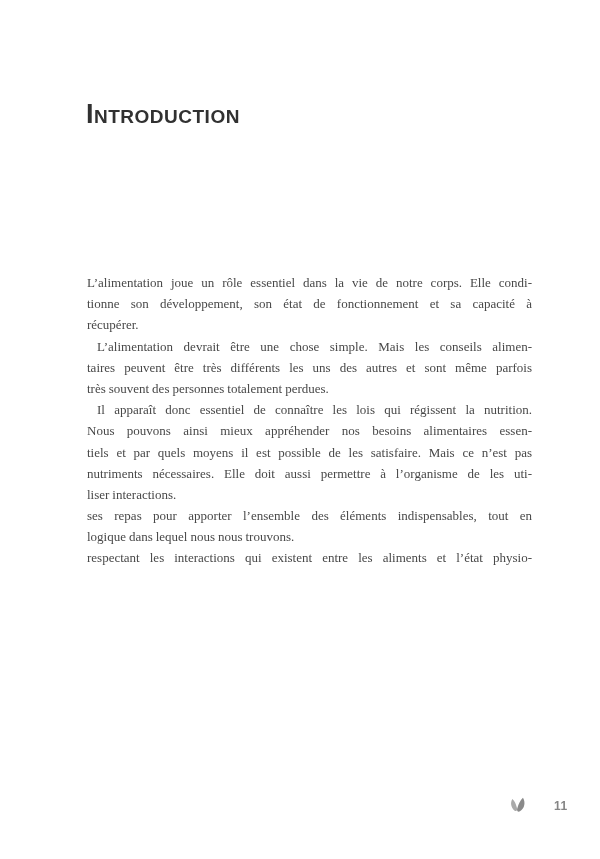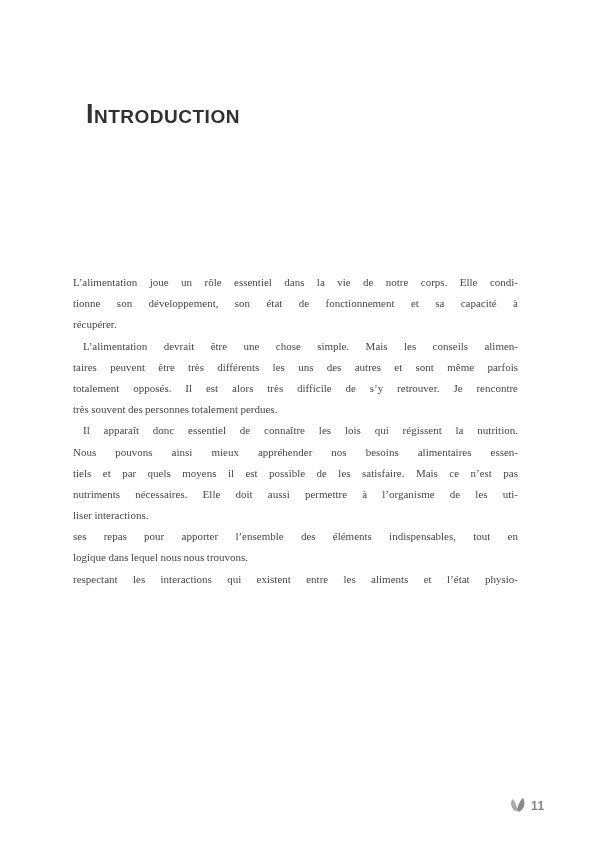--- a/index.html
+++ b/index.html
@@ -23,24 +23,24 @@
     font-family: "Liberation Sans", sans-serif;
     font-variant: small-caps;
     font-weight: 600;
     font-size: 27px;
     line-height: 30px;
     letter-spacing: 0.5px;
     color: var(--heading, #313131);
   }
   .body-text {
     position: absolute;
-    left: 73px;
+    left: 87px;
     top: 272px;
     width: 445px;
-    font-size: 11px;
+    font-size: 13px;
     line-height: 21.2px;
     color: var(--body-text, #484848);
   }
   .paragraph { margin: 0; }
   .line {
     height: 21.2px;
     overflow: hidden;
     text-align: justify;
     word-spacing: -0.3px;
   }
@@ -54,39 +54,39 @@
     align-items: center;
     gap: 4px;
   }
   .leaf-logo { display: block; }
   .page-number {
     font-family: "Liberation Sans", sans-serif;
     font-size: 12px;
     font-weight: 600;
     color: var(--footer, #858585);
     letter-spacing: 0.5px;
+    margin-left: 23px;
   }
 </style>
 </head>
 <body>
 
 <div class="page">
 
   <h1 class="chapter-title">Introduction</h1>
 
   <div class="body-text">
       <div class="paragraph">
         <div class="line jl">L’alimentation joue un rôle essentiel dans la vie de notre corps. Elle condi-</div>
         <div class="line jl">tionne son développement, son état de fonctionnement et sa capacité à</div>
         <div class="line">récupérer.</div>
       </div>
       <div class="paragraph">
         <div class="line jl indent">L’alimentation devrait être une chose simple. Mais les conseils alimen-</div>
         <div class="line jl">taires peuvent être très différents les uns des autres et sont même parfois</div>
-        <div class="line jl">totalement opposés. Il est alors très difficile de s’y retrouver. Je rencontre</div>
         <div class="line">très souvent des personnes totalement perdues.</div>
       </div>
       <div class="paragraph">
         <div class="line jl indent">Il apparaît donc essentiel de connaître les lois qui régissent la nutrition.</div>
         <div class="line jl">Nous pouvons ainsi mieux appréhender nos besoins alimentaires essen-</div>
         <div class="line jl">tiels et par quels moyens il est possible de les satisfaire. Mais ce n’est pas</div>
         <div class="line jl">nutriments nécessaires. Elle doit aussi permettre à l’organisme de les uti-</div>
         <div class="line">liser interactions.</div>
       </div>
       <div class="paragraph">

